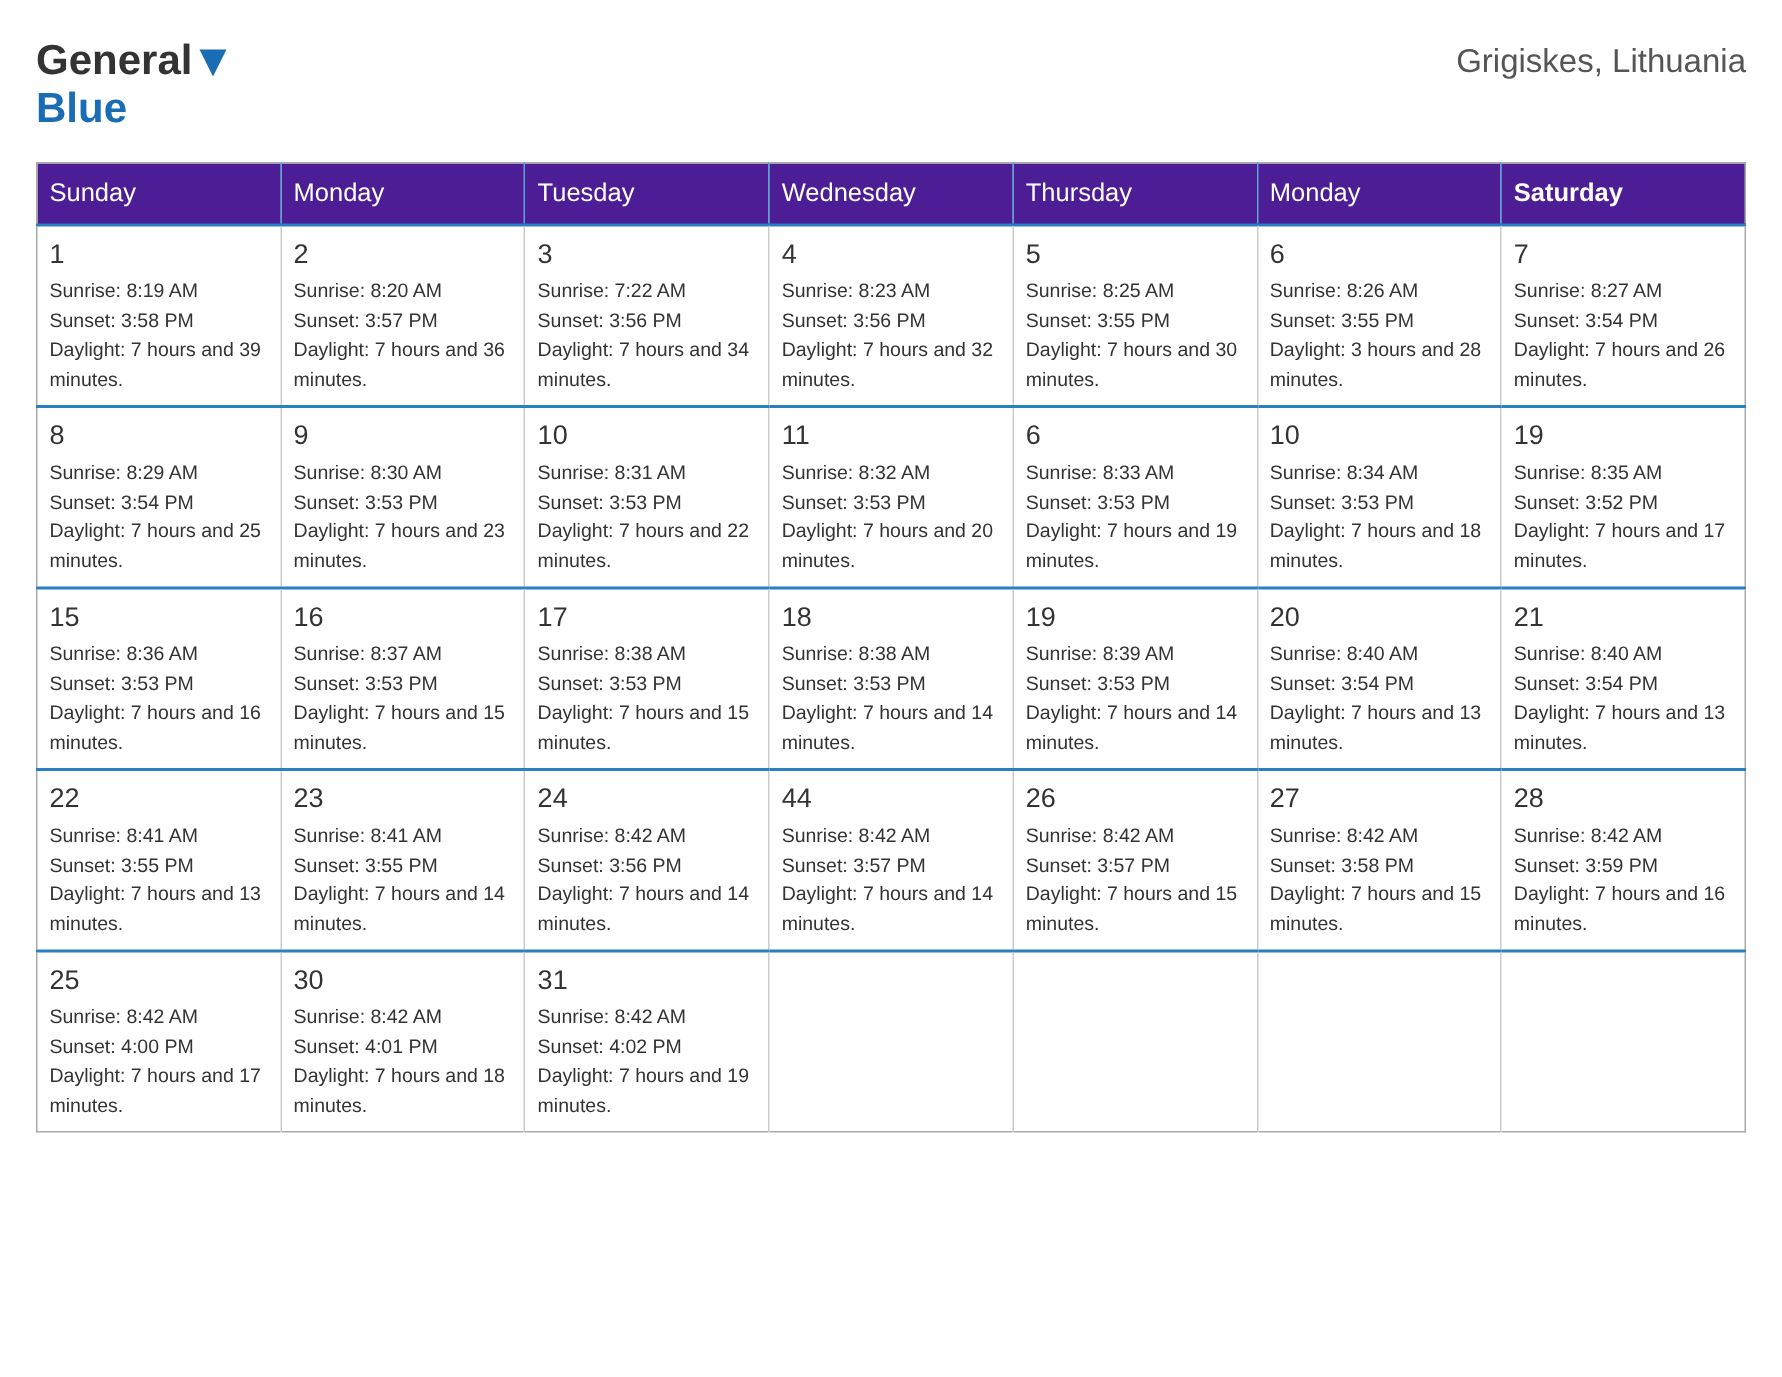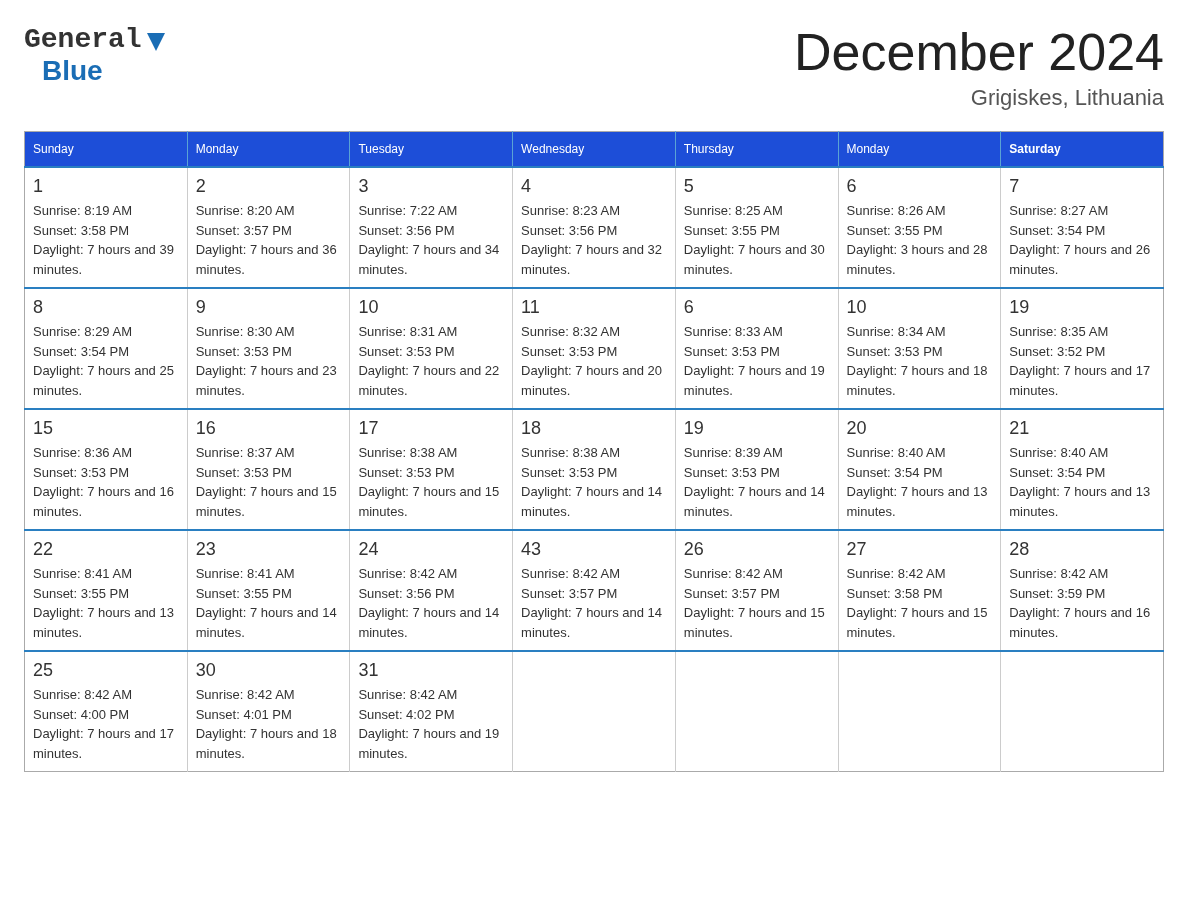--- a/index.html
+++ b/index.html
@@ -13,21 +13,20 @@
     .header {
       display: flex;
       justify-content: space-between;
       align-items: flex-start;
       margin-bottom: 20px;
     }
     .logo-text-general {
       font-size: 28px;
       font-weight: bold;
       color: #333;
-      font-family: Liberation Mono, monospace;
     }
     .logo-text-blue {
       font-size: 28px;
       font-weight: bold;
       color: #1a6db5;
     }
     .title-section {
       text-align: right;
     }
     .title-section h1 {
@@ -41,25 +40,25 @@
       font-weight: normal;
       color: #555;
       margin-top: 4px;
     }
     .calendar {
       width: 100%;
       border-collapse: collapse;
       border: 1px solid #aaa;
     }
     .calendar thead tr th {
-      background: #1d4ed8;
+      background: #4c1d95;
       color: #ffffff;
       padding: 10px 8px;
       text-align: left;
-      font-size: 12px;
+      font-size: 17px;
       font-weight: normal;
       border-right: 1px solid #5aa3d4;
     }
     .calendar thead tr th:last-child {
       border-right: none;
       font-weight: bold;
     }
     .calendar tbody tr td {
       vertical-align: top;
       padding: 8px;
@@ -102,24 +101,23 @@
 <body>
 
 <div class="header">
   <div class="logo-wrapper">
     <div class="logo-line1">
       <span class="logo-text-general">General</span>
       <svg width="22" height="22" viewBox="0 0 22 22" style="margin-left:3px;margin-top:4px;">
         <polygon points="2,2 20,2 11,20" fill="#1a6db5"></polygon>
       </svg>
     </div>
-    <span class="logo-text-blue" style="margin-left:18px;">Blue</span>
+    <span class="logo-text-blue" style="margin-left:0;">Blue</span>
   </div>
   <div class="title-section">
-    <h1>December 2024</h1>
     <h2>Grigiskes, Lithuania</h2>
   </div>
 </div>
 
 <table class="calendar">
   <thead>
     <tr>
     <th>Sunday</th>
         <th>Monday</th>
         <th>Tuesday</th>
@@ -323,21 +321,21 @@
         </td>
         <td>
           <span class="day-number">24</span>
           <div class="day-info">
             <span>Sunrise: 8:42 AM</span><br>
             <span>Sunset: 3:56 PM</span><br>
             <span>Daylight: 7 hours and 14 minutes.</span>
           </div>
         </td>
         <td>
-          <span class="day-number">43</span>
+          <span class="day-number">44</span>
           <div class="day-info">
             <span>Sunrise: 8:42 AM</span><br>
             <span>Sunset: 3:57 PM</span><br>
             <span>Daylight: 7 hours and 14 minutes.</span>
           </div>
         </td>
         <td>
           <span class="day-number">26</span>
           <div class="day-info">
             <span>Sunrise: 8:42 AM</span><br>

